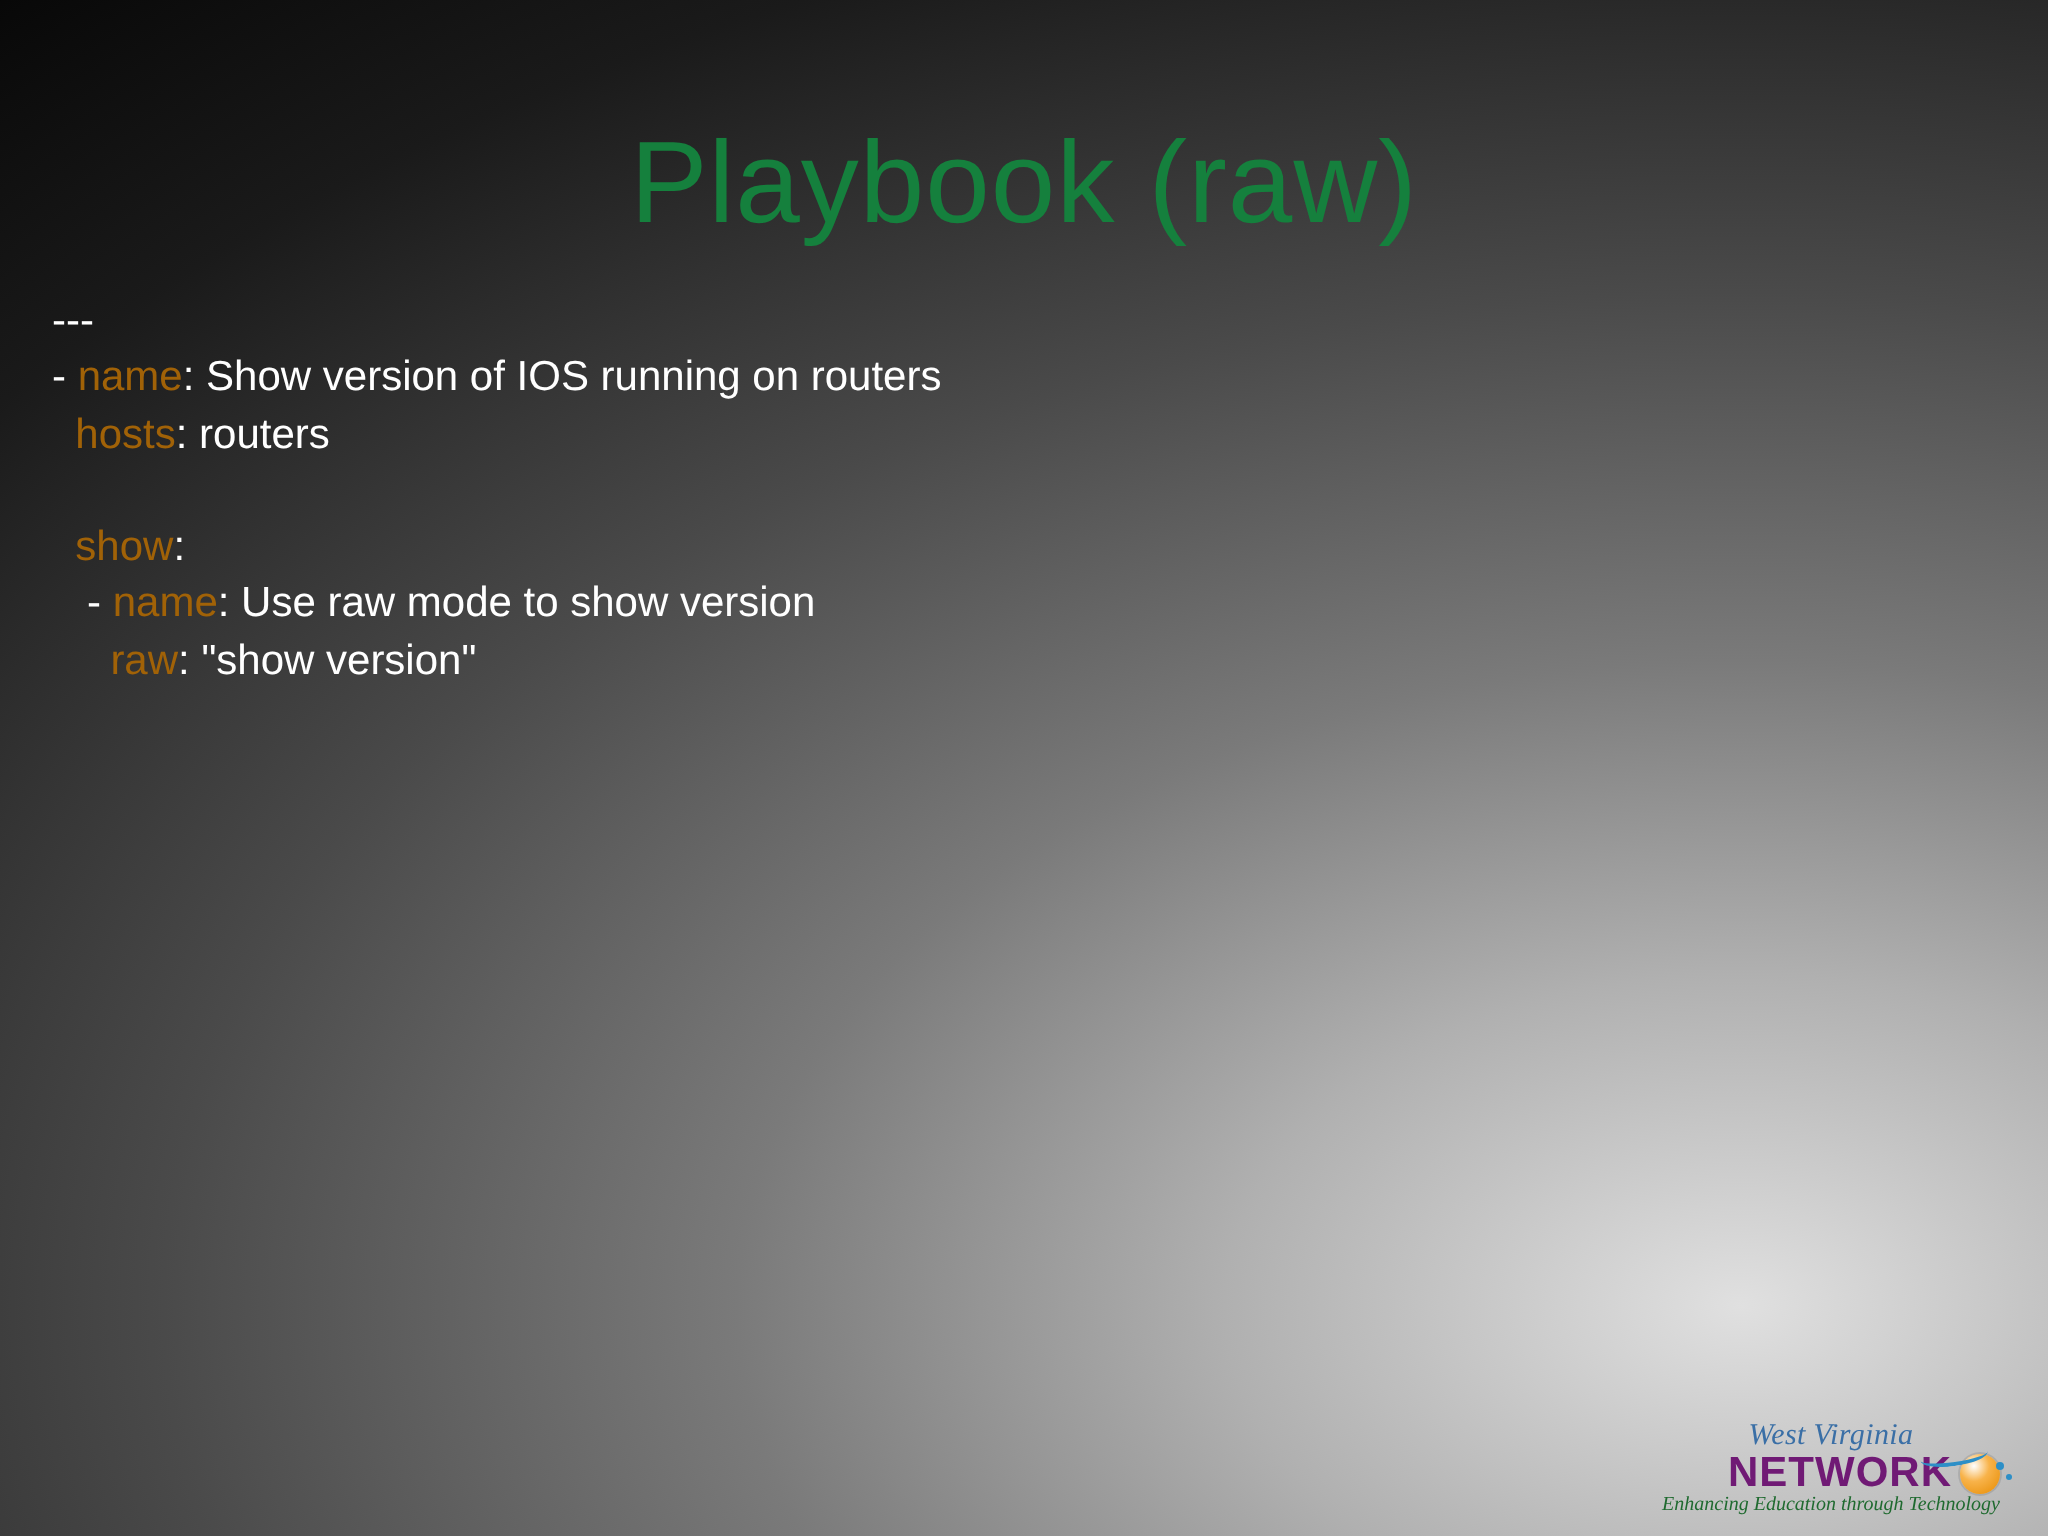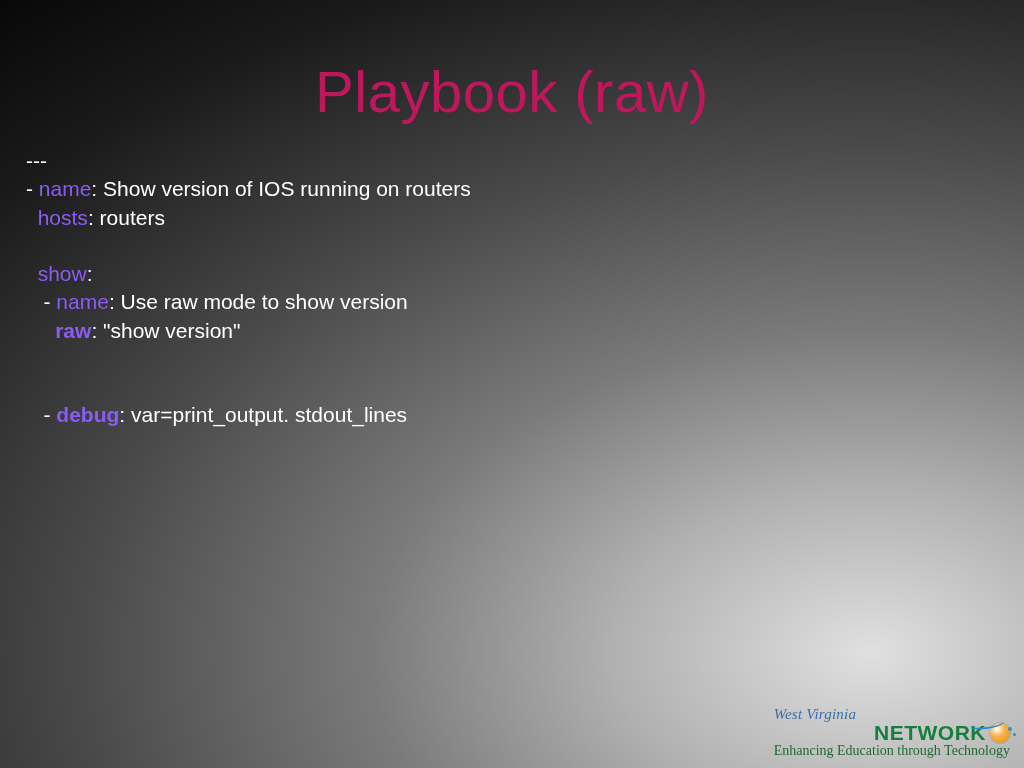--- a/index.html
+++ b/index.html
@@ -3,58 +3,58 @@
 <meta charset="utf-8">
 <style>
   * { margin: 0; padding: 0; box-sizing: border-box; }
   html, body { width: 1024px; height: 768px; overflow: hidden; }
   body {
     background: radial-gradient(ellipse 140% 120% at 85% 85%, #e0e0e0 0%, #b0b0b0 18%, #7a7a7a 35%, #4a4a4a 55%, #1a1a1a 78%, #000 100%);
     font-family: Arial, Helvetica, sans-serif;
     position: relative;
   }
   .title {
-    color: #be185d;
+    color: #15803d;
     font-size: 58px;
     font-weight: 400;
     text-align: center;
     padding-top: 58px;
     letter-spacing: 0.5px;
   }
   .content {
     margin-top: 22px;
     margin-left: 26px;
     font-size: 21px;
     line-height: 1.35;
     color: #fff;
   }
-  .key { color: #8b5cf6; } 
-  .bold { font-weight: 700; }
+  .key { color: #a16207; } 
+  .bold { font-weight: 400; }
   .row { white-space: pre; }
   .spacer { height: 28px; }
   .logo {
     position: absolute;
-    right: 14px;
+    right: 24px;
     bottom: 10px;
-    text-align: left;
+    text-align: center;
     line-height: 1;
   }
   .logo .wv {
     font-family: Georgia, 'Times New Roman', serif;
     font-style: italic;
     font-size: 15px;
     color: #3a6fa6;
     letter-spacing: 0.2px;
   }
   .logo .nw-row { display: flex; align-items: center; justify-content: flex-end; gap: 4px; }
   .logo .nw {
     font-family: Arial, Helvetica, sans-serif;
     font-weight: 900;
     font-size: 21px;
-    color: #15803d;
+    color: #701a75;
     letter-spacing: 0.5px;
   }
   .logo .orb {
     width: 20px; height: 20px; border-radius: 50%;
     background: radial-gradient(circle at 35% 30%, #fff 0%, #f8b34a 40%, #e68a00 100%);
     box-shadow: 0 0 0 1px rgba(0,0,0,0.1);
     position: relative;
   }
   .logo .swoosh {
     position: absolute;
@@ -65,41 +65,41 @@
     transform: rotate(-8deg);
   }
   .logo .dot1, .logo .dot2 {
     position: absolute; width: 4px; height: 4px; border-radius: 50%;
     background: #2d8fc7;
   }
   .logo .dot1 { right: -2px; top: 4px; }
   .logo .dot2 { right: -6px; top: 10px; width:3px; height:3px; }
   .logo .tag {
     font-family: Georgia, 'Times New Roman', serif;
-    font-size: 14px;
+    font-style: italic;
+    font-size: 10px;
     color: #1f6a2f;
     margin-top: 1px;
   }
 </style>
 </head>
 <body>
 
 <div class="title">Playbook (raw)</div>
 
 <div class="content">
   <div class="row">---</div>
   <div class="row"><span>- </span><span class="key">name</span><span>: Show version of IOS running on routers</span></div>
   <div class="row">  <span class="key">hosts</span><span>: routers</span></div>
   <div class="spacer"></div>
   <div class="row">  <span class="key">show</span><span>:</span></div>
   <div class="row"><span>   - </span><span class="key">name</span><span>: Use raw mode to show version</span></div>
   <div class="row">     <span class="key bold">raw</span><span>: "show version"</span></div>
   <div class="spacer"></div>
   <div class="spacer"></div>
-  <div class="row"><span>   - </span><span class="key bold">debug</span><span>: var=print_output. stdout_lines</span></div>
 </div>
 
 <div class="logo">
   <div class="wv">West Virginia</div>
   <div class="nw-row">
     <span class="nw">NETWORK</span>
     <span class="orb">
       <span class="swoosh"></span>
       <span class="dot1"></span>
       <span class="dot2"></span>

